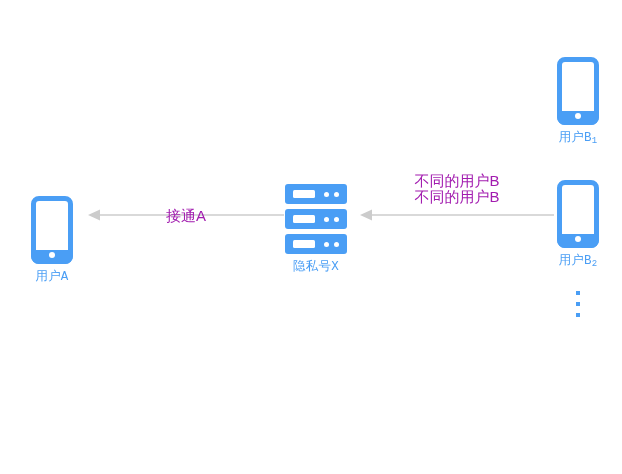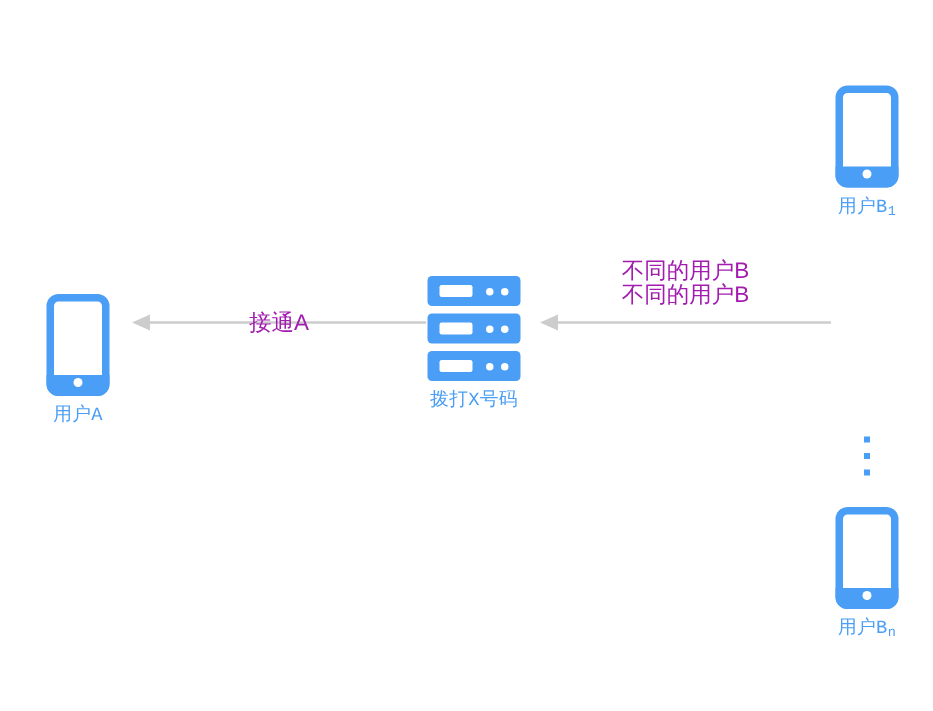--- a/index.html
+++ b/index.html
@@ -171,44 +171,44 @@
         <span class="server-led a"></span>
         <span class="server-led b"></span>
       </div>
       <div class="server-unit">
         <span class="server-slot"></span>
         <span class="server-led a"></span>
         <span class="server-led b"></span>
       </div>
     </div>
     <div class="caption">
-      <span>拨打X号码</span>
+      <span>隐私号X</span>
     </div>
   </div>
 
   <div class="node" style="left:557px; top:57px;">
     <div class="phone"></div>
     <div class="caption">
       <span>用户B</span><sub>1</sub>
     </div>
   </div>
 
+  <div class="node" style="left:557px; top:180px;">
+    <div class="phone"></div>
+    <div class="caption">
+      <span>用户B</span><sub>2</sub>
+    </div>
+  </div>
 
   <div class="vdots" style="left:576px; top:291px;">
     <span></span>
     <span></span>
     <span></span>
   </div>
 
-  <div class="node" style="left:557px; top:338px;">
-    <div class="phone"></div>
-    <div class="caption">
-      <span>用户B</span><sub>n</sub>
-    </div>
-  </div>
 
   <div class="arrow" style="left:88px; top:209px; width:196px;">
     <svg width="196" height="12" viewBox="0 0 196 12">
       <line x1="10" y1="6" x2="196" y2="6" stroke="#cccccc" stroke-width="1.6"></line>
       <polygon points="0,6 12,0.6 12,11.4" fill="#cccccc"></polygon>
     </svg>
   </div>
 
   <div class="arrow-label" style="left:126px; top:188px; width:120px;margin-top:20px;">
     <div>接通A</div>

